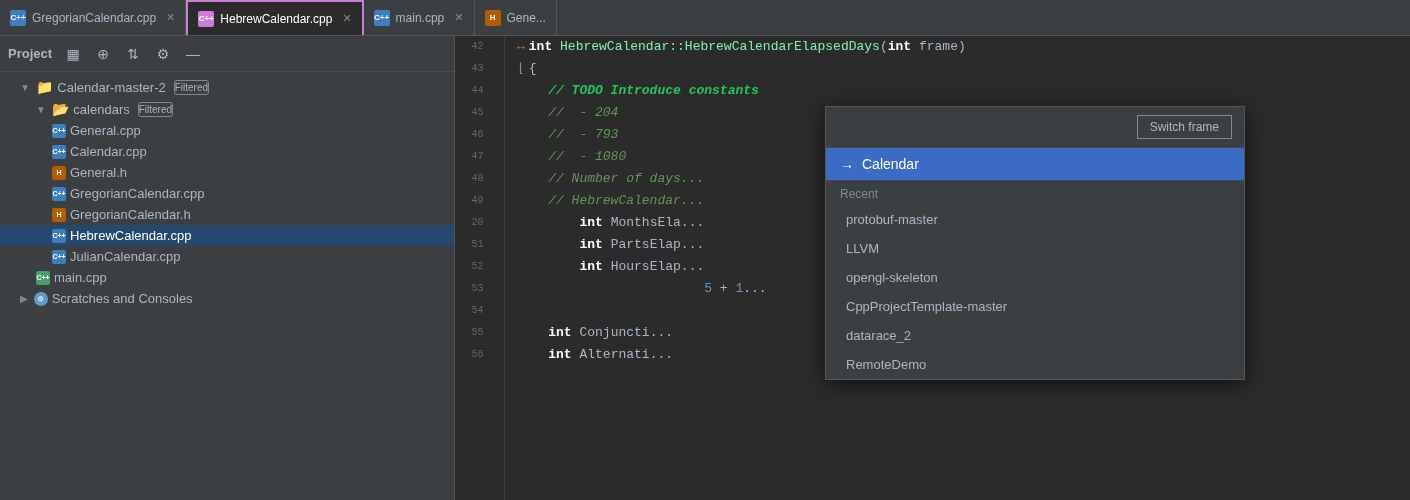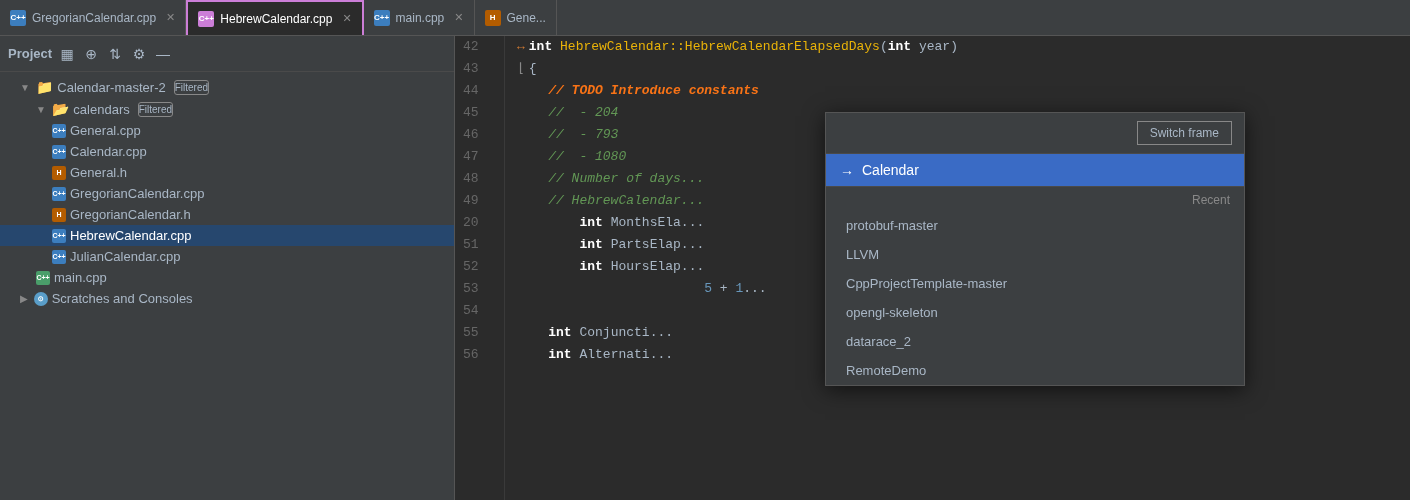--- a/index.html
+++ b/index.html
@@ -91,21 +91,21 @@
       border-right: 1px solid #555;
       display: flex;
       flex-direction: column;
       flex-shrink: 0;
       overflow: hidden;
     }
     .sidebar-toolbar {
       display: flex;
       align-items: center;
       padding: 4px 8px;
-      gap: 6px;
+      gap: 12px;
       border-bottom: 1px solid #4a4a4a;
       height: 36px;
       background: #3c3f41;
     }
     .sidebar-title {
       font-size: 13px;
       font-weight: bold;
       color: #a9b7c6;
     }
     .toolbar-icon {
@@ -230,23 +230,23 @@
       flex: 1;
       overflow: hidden;
       display: flex;
     }
 
     .line-numbers {
       background: #2b2b2b;
       color: #666;
       padding: 0 12px 16px 8px;
       font-family: 'Courier New', monospace;
-      font-size: 13px;
+      font-size: 10px;
       line-height: 22px;
-      text-align: left;
+      text-align: center;
       border-right: 1px solid #3a3a3a;
       min-width: 50px;
       user-select: none;
     }
 
     .code-content {
       flex: 1;
       padding: 0 12px;
       font-family: 'Courier New', monospace;
       font-size: 13px;
@@ -255,30 +255,30 @@
     }
 
     .code-line {
       height: 22px;
       white-space: pre;
       display: flex;
       align-items: center;
     }
 
     .kw { color: #ffffff; font-weight: bold; }
-    .fn { color: #eab308; }
+    .fn { color: #86efac; }
     .cm { color: #629755; font-style: italic; }
-    .cm-bold { color: #f97316; font-style: italic; font-weight: bold; }
+    .cm-bold { color: #22c55e; font-style: italic; font-weight: bold; }
     .num { color: #6897bb; }
     .plain { color: #a9b7c6; }
 
     
     .dropdown-overlay {
       position: absolute;
-      top: 76px;
+      top: 70px;
       left: 370px;
       width: 420px;
       background: #3c3f41;
       border: 1px solid #555;
       box-shadow: 0 4px 20px rgba(0,0,0,0.6);
       z-index: 100;
     }
 
     .dropdown-header {
       display: flex;
@@ -308,21 +308,21 @@
     .arrow-right {
       color: #ffffff;
       font-size: 14px;
     }
 
     .dropdown-section-label {
       padding: 6px 14px 4px;
       font-size: 12px;
       color: #888;
       border-top: 1px solid #4a4a4a;
-      text-align: right;
+      text-align: left;
     }
 
     .dropdown-item {
       display: flex;
       align-items: center;
       padding: 7px 20px;
       cursor: pointer;
       font-size: 13px;
       color: #a9b7c6;
     }
@@ -448,21 +448,21 @@
         <div>51</div>
         <div>52</div>
         <div>53</div>
         <div>54</div>
         <div>55</div>
         <div>56</div>
       </div>
       <div class="code-content">
         <div class="code-line">
           <span style="color:#cc7832;font-weight:bold;margin-right:4px;">↔</span>
-          <span class="kw">int </span><span class="fn">HebrewCalendar::HebrewCalendarElapsedDays</span><span class="plain">(</span><span class="kw">int </span><span class="plain">year)</span>
+          <span class="kw">int </span><span class="fn">HebrewCalendar::HebrewCalendarElapsedDays</span><span class="plain">(</span><span class="kw">int </span><span class="plain">frame)</span>
         </div>
         <div class="code-line">
           <span style="color:#888;margin-right:4px;">⌊</span>
           <span class="plain">{</span>
         </div>
         <div class="code-line">
           <span class="cm-bold">    // TODO Introduce constants</span>
         </div>
         <div class="code-line">
           <span class="cm">    //  - 204</span>
@@ -510,24 +510,24 @@
         <span>Calendar</span>
       </div>
       <div class="dropdown-section-label">Recent</div>
       <div class="dropdown-item">
         <span>protobuf-master</span>
       </div>
       <div class="dropdown-item">
         <span>LLVM</span>
       </div>
       <div class="dropdown-item">
+        <span>opengl-skeleton</span>
+      </div>
+      <div class="dropdown-item">
         <span>CppProjectTemplate-master</span>
-      </div>
-      <div class="dropdown-item">
-        <span>opengl-skeleton</span>
       </div>
       <div class="dropdown-item">
         <span>datarace_2</span>
       </div>
       <div class="dropdown-item">
         <span>RemoteDemo</span>
       </div>
     </div>
 
   </div>

